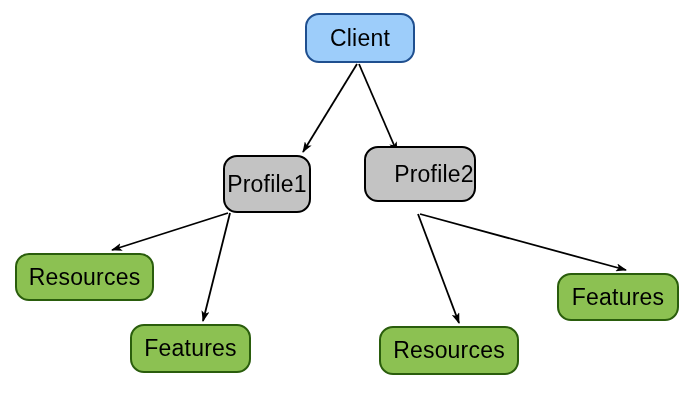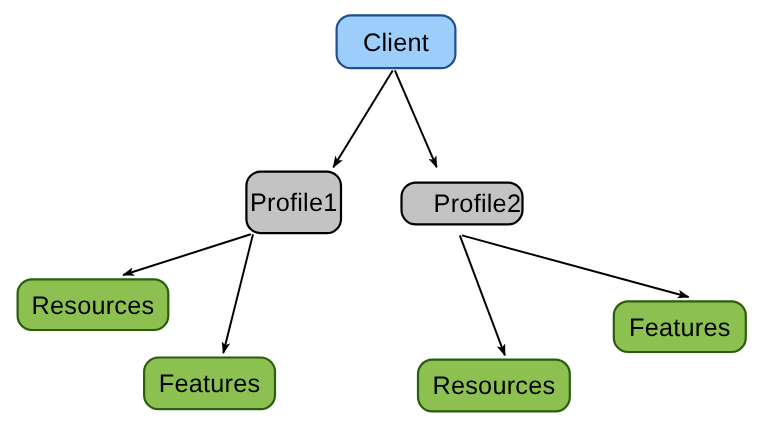--- a/index.html
+++ b/index.html
@@ -72,21 +72,21 @@
       </g>
   </svg>
 
   <div id="node-layer">
       <div class="node node-client" style="left: 305px; top: 13px; width: 110px; height: 50px;">
         <span>Client</span>
       </div>
       <div class="node node-profile" style="left: 223px; top: 155px; width: 88px; height: 58px;">
         <span>Profile1</span>
       </div>
-      <div class="node node-profile" style="left: 364px; top: 165px; width: 112px; height: 40px; padding-left: 28px;">
+      <div class="node node-profile" style="left: 364px; top: 146px; width: 112px; height: 56px; padding-left: 28px;">
         <span>Profile2</span>
       </div>
       <div class="node node-leaf" style="left: 15px; top: 253px; width: 139px; height: 48px;">
         <span>Resources</span>
       </div>
       <div class="node node-leaf" style="left: 130px; top: 324px; width: 121px; height: 49px;">
         <span>Features</span>
       </div>
       <div class="node node-leaf" style="left: 379px; top: 326px; width: 140px; height: 49px;">
         <span>Resources</span>

